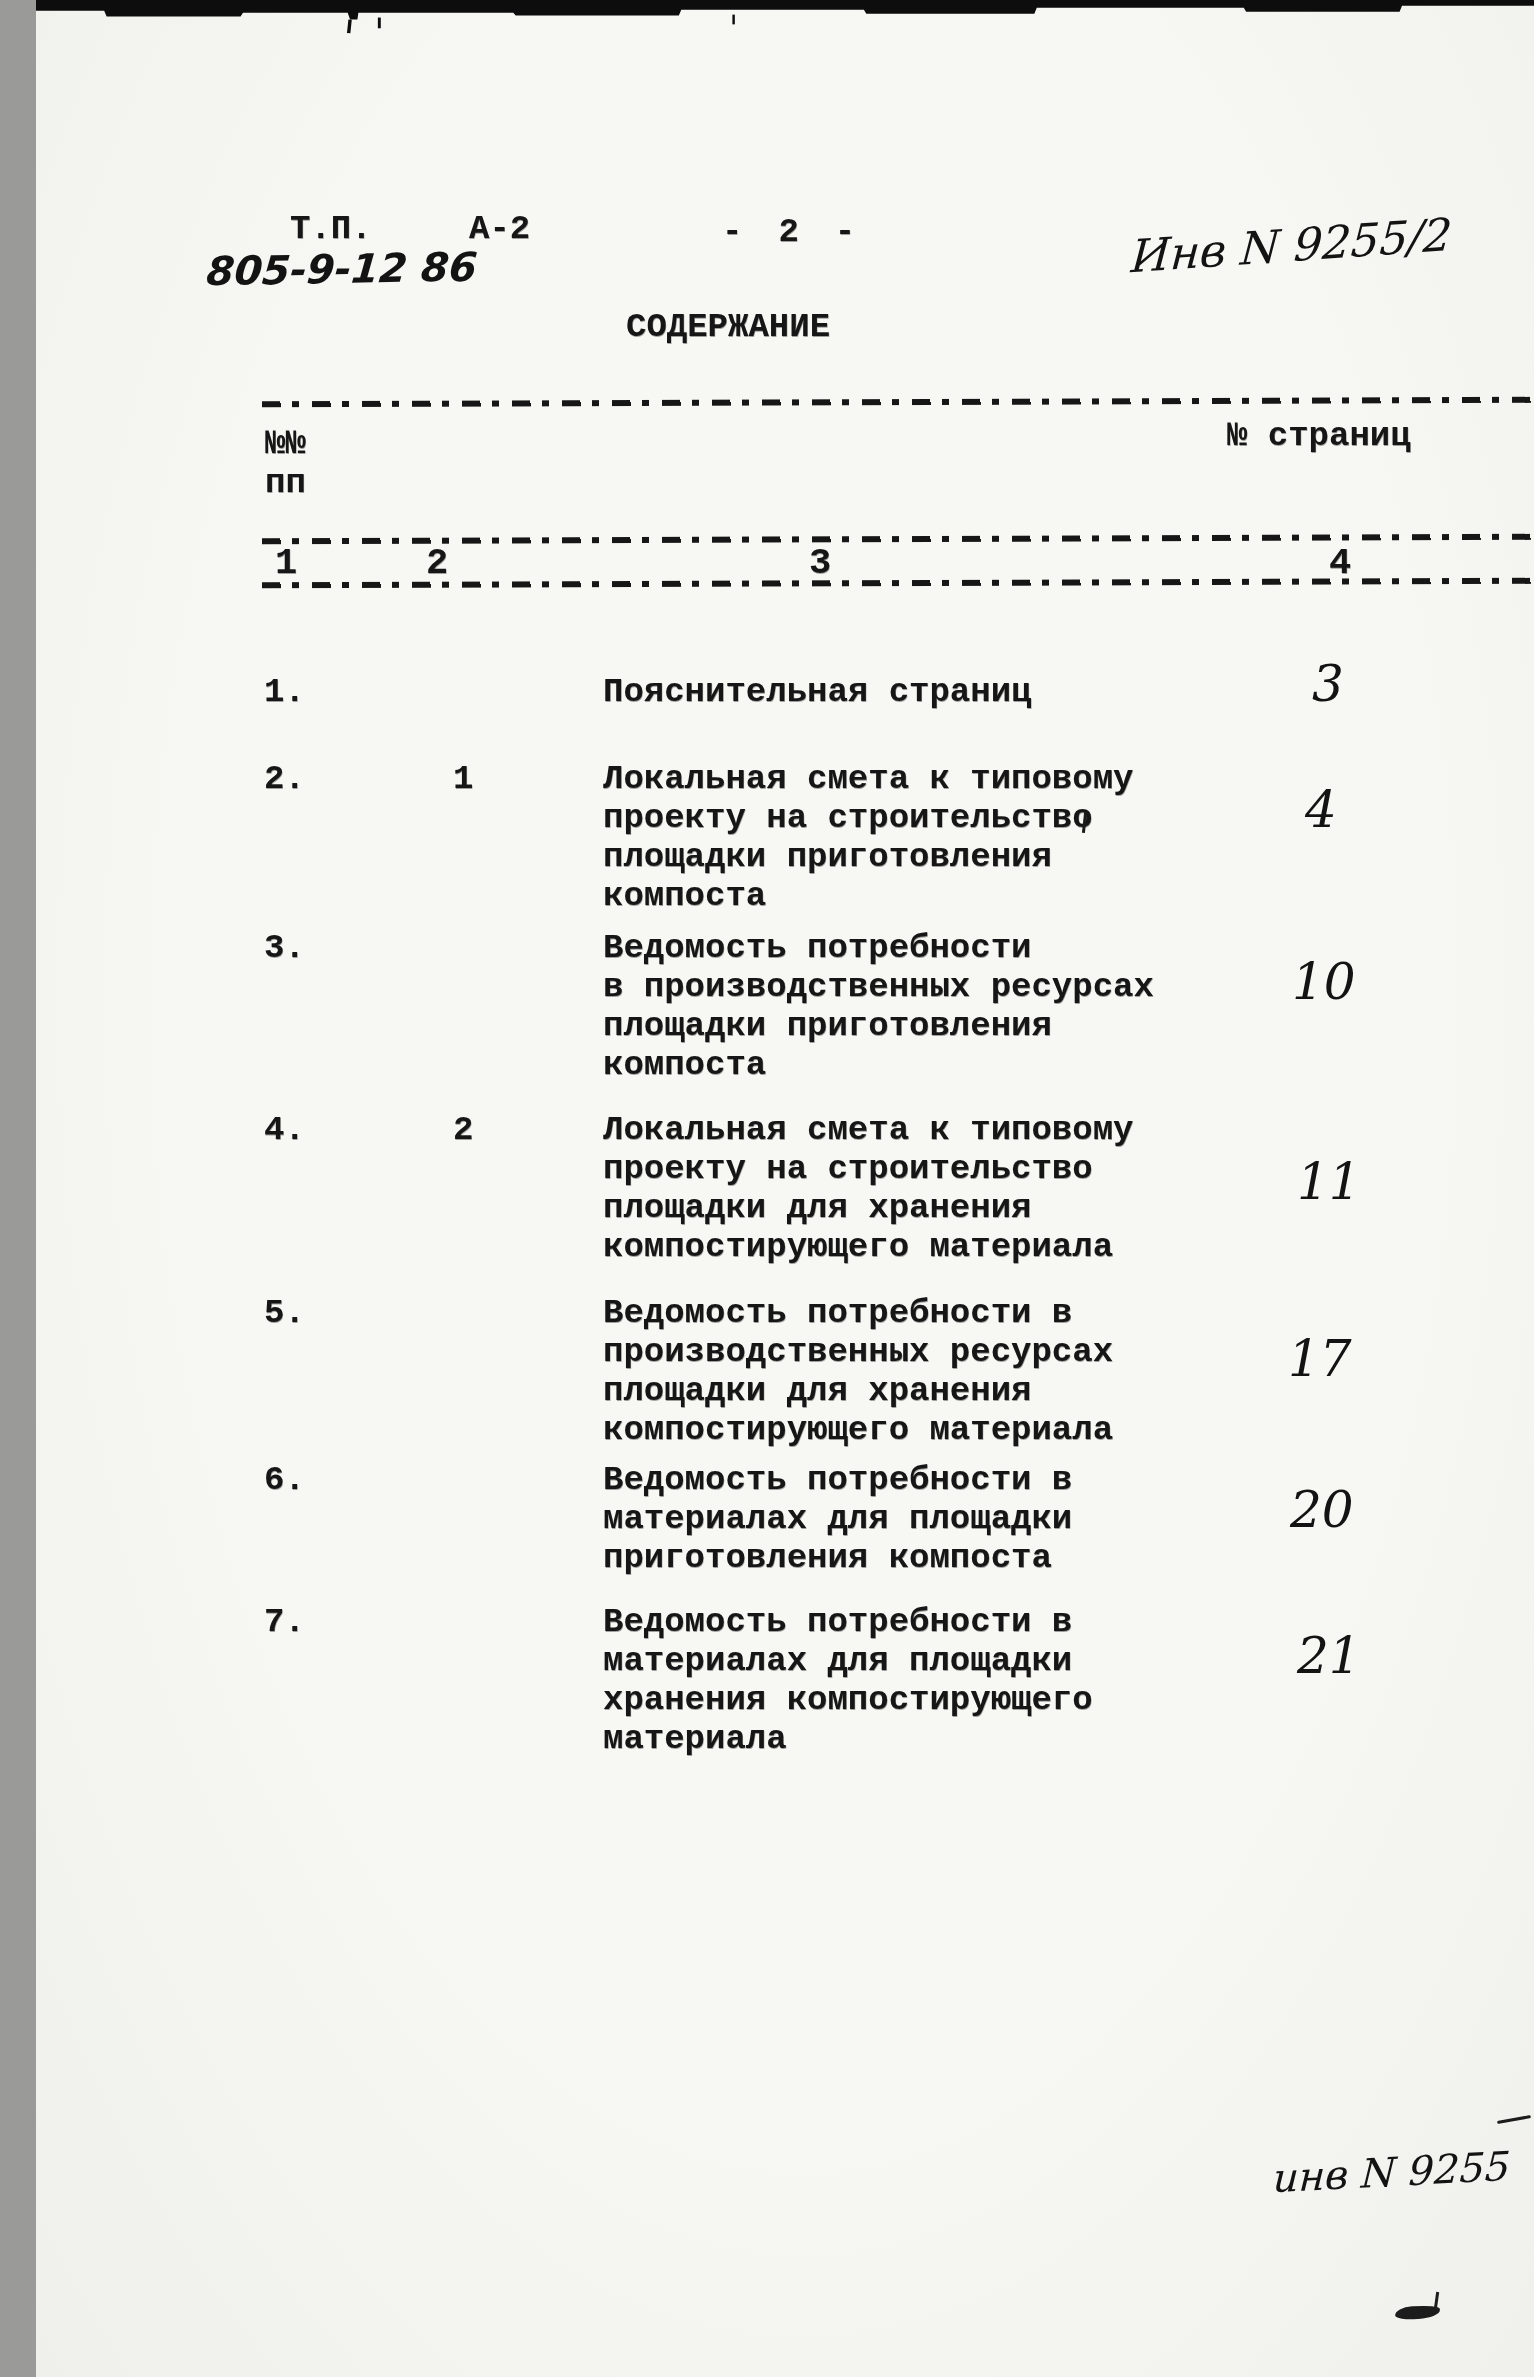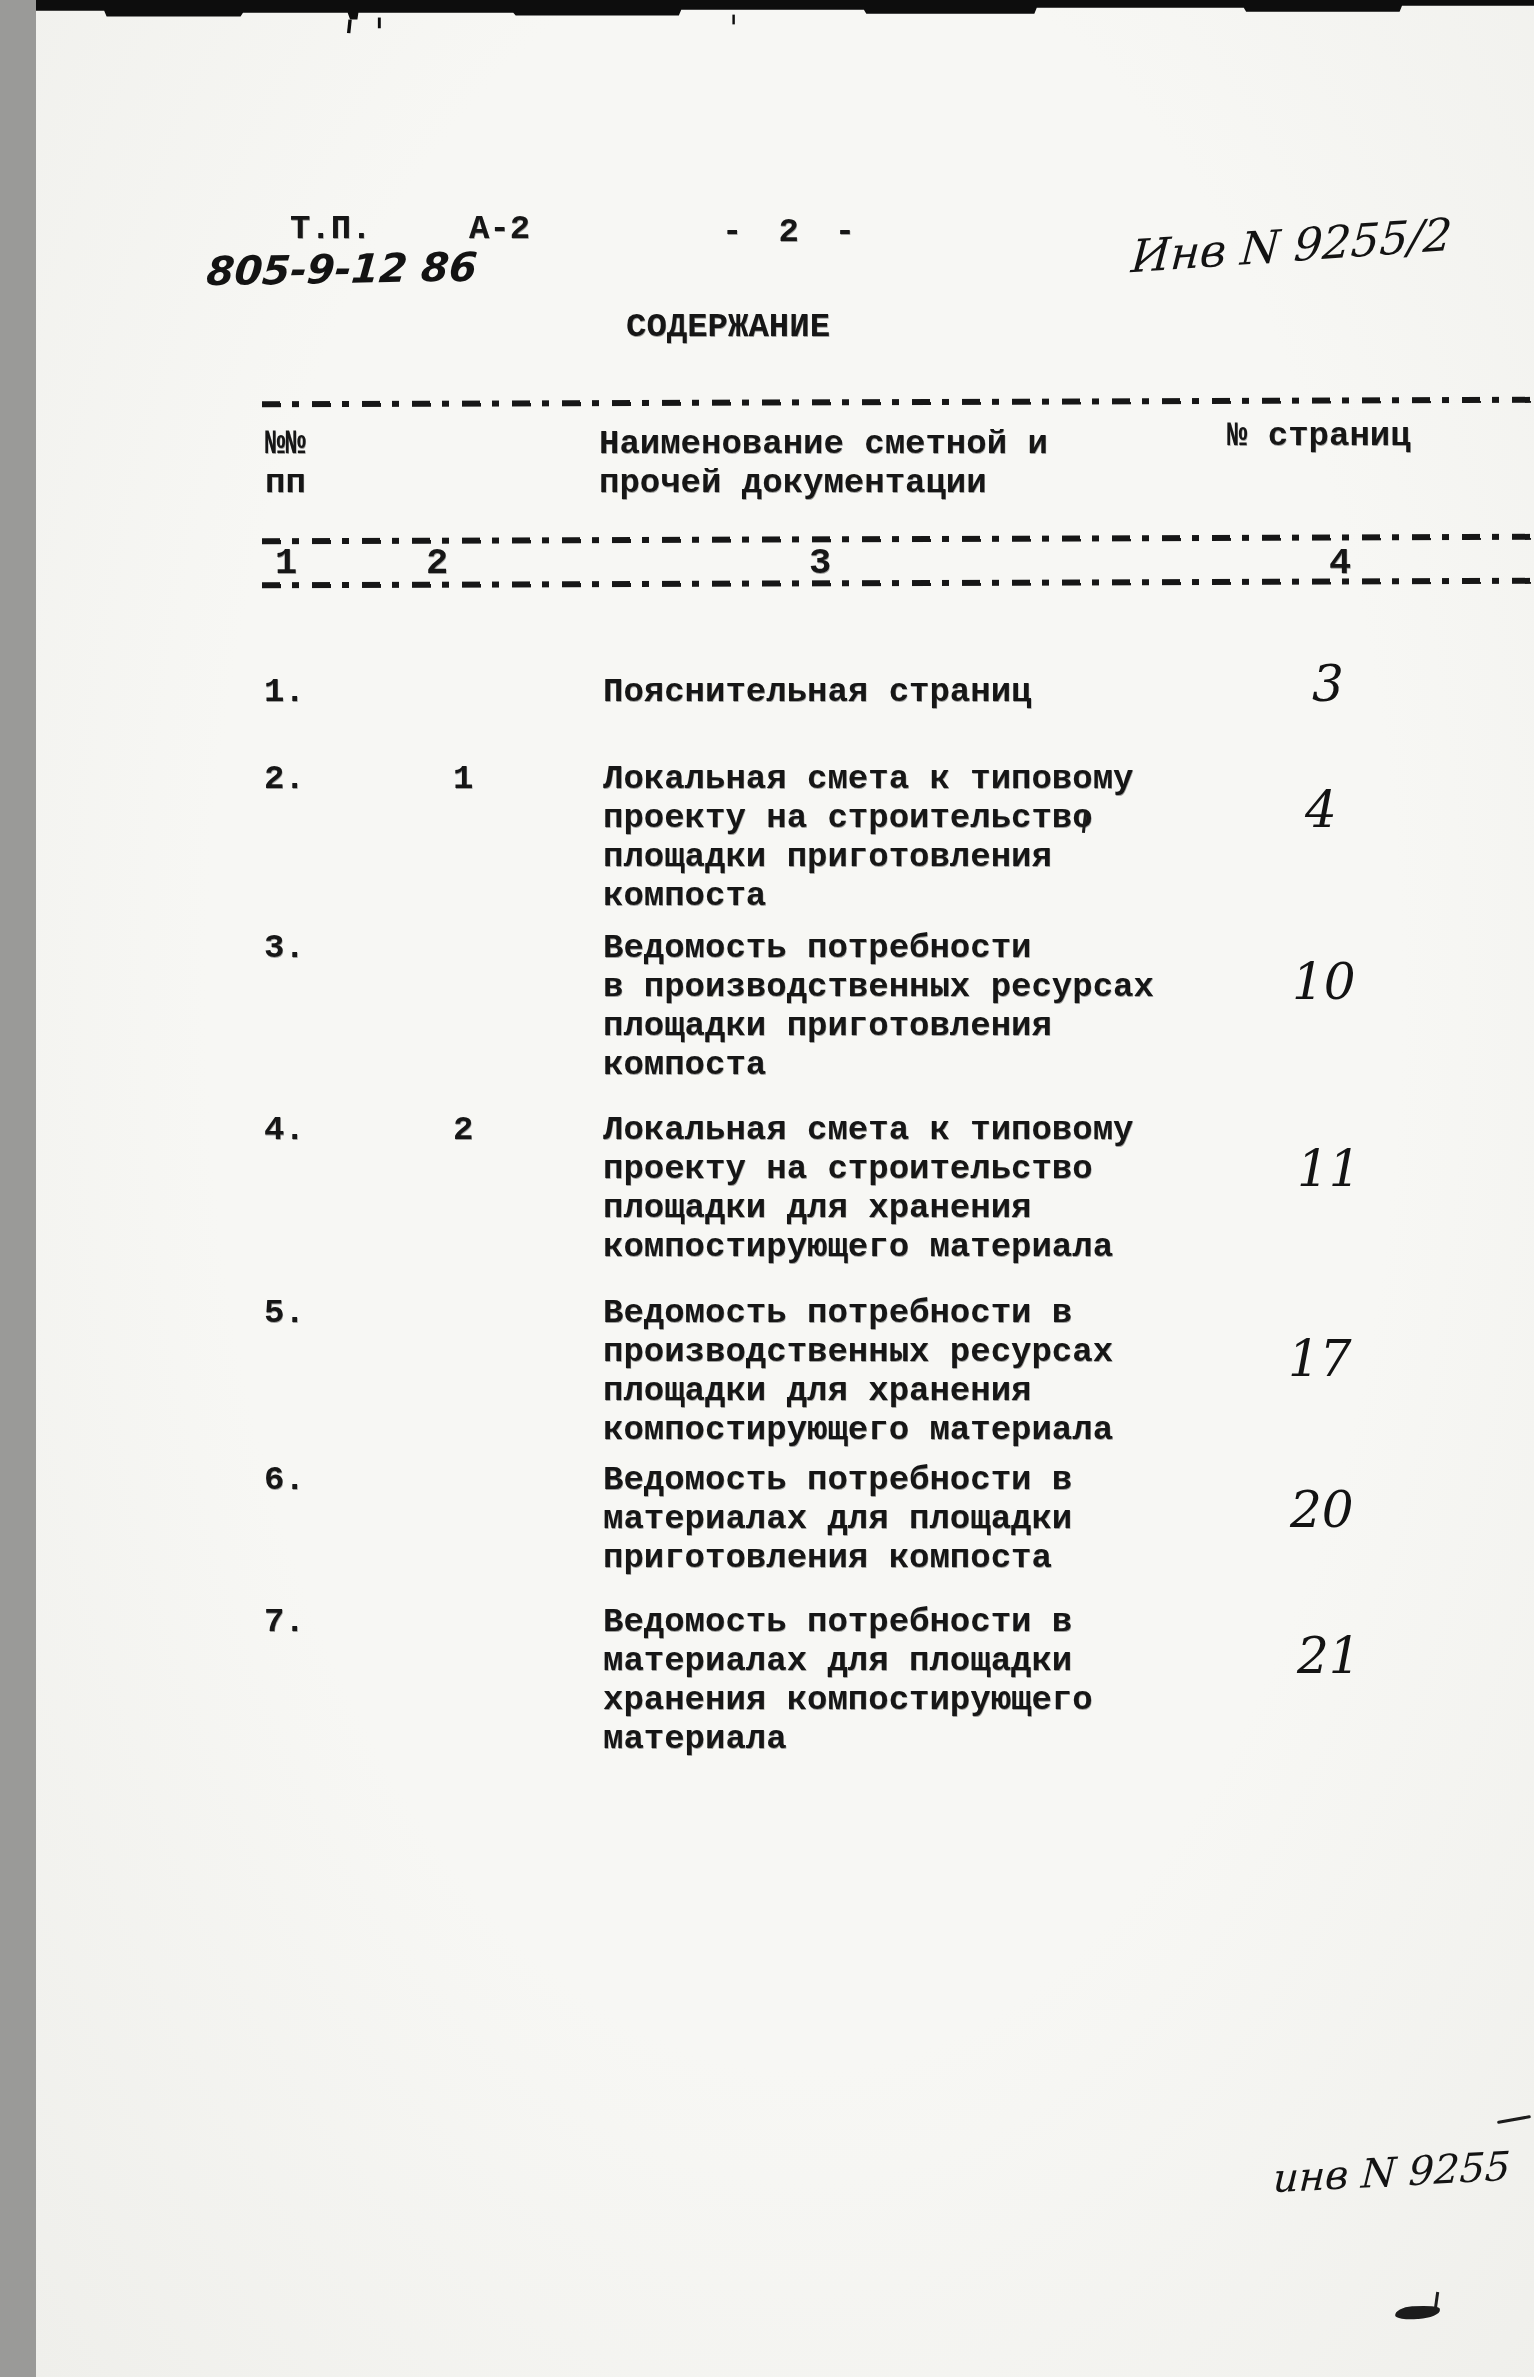--- a/index.html
+++ b/index.html
@@ -56,22 +56,20 @@
   <div class="abs tw" style="left:433px;top:210px">А-2</div>
   <div class="abs hand" style="left:171px;top:249px;font-family:'DejaVu Sans','Liberation Sans',sans-serif;font-weight:700;font-size:40px;line-height:1;transform:skewX(-6deg) rotate(-1deg)">805-9-12 86</div>
   <div class="abs tw" style="left:686px;top:213px;letter-spacing:7.8px">- 2 -</div>
   <div class="abs hand" style="left:1095px;top:223px;font-size:45px;line-height:1;transform:rotate(-4deg) skewX(-8deg)">Инв N 9255/2</div>
   <div class="abs tw" style="left:590px;top:308px">СОДЕРЖАНИЕ</div>
 
   <div class="dash" style="top:399px"></div>
 
   <div class="abs tw" style="left:229px;top:425px">№№
 пп</div>
-  <div class="abs tw" style="left:563px;top:425px">Наименование сметной и
-прочей документации</div>
   <div class="abs tw" style="left:1191px;top:417px">№ страниц</div>
 
   <div class="dash" style="top:536px"></div>
 
   <div class="abs tw" style="left:239px;top:544px;font-size:37px">1</div>
   <div class="abs tw" style="left:390px;top:544px;font-size:37px">2</div>
   <div class="abs tw" style="left:773px;top:544px;font-size:37px">3</div>
   <div class="abs tw" style="left:1293px;top:544px;font-size:37px">4</div>
 
   <div class="dash" style="top:580px"></div>
@@ -101,21 +99,21 @@
     <div class="c-page hand hand-num" style="left:1256px;top:28px">10</div>
   </div>
 
   <div class="row" style="top:1111px">
     <div class="c-num tw">4.</div>
     <div class="c-sub tw">2</div>
     <div class="c-name tw">Локальная смета к типовому
 проекту на строительство
 площадки для хранения
 компостирующего материала</div>
-    <div class="c-page hand hand-num" style="left:1261px;top:33px">11</div>
+    <div class="c-page hand hand-num" style="left:1261px;top:46px">11</div>
   </div>
 
   <div class="row" style="top:1294px">
     <div class="c-num tw">5.</div>
     <div class="c-name tw">Ведомость потребности в
 производственных ресурсах
 площадки для хранения
 компостирующего материала</div>
     <div class="c-page hand hand-num" style="left:1252px;top:40px">17</div>
   </div>

